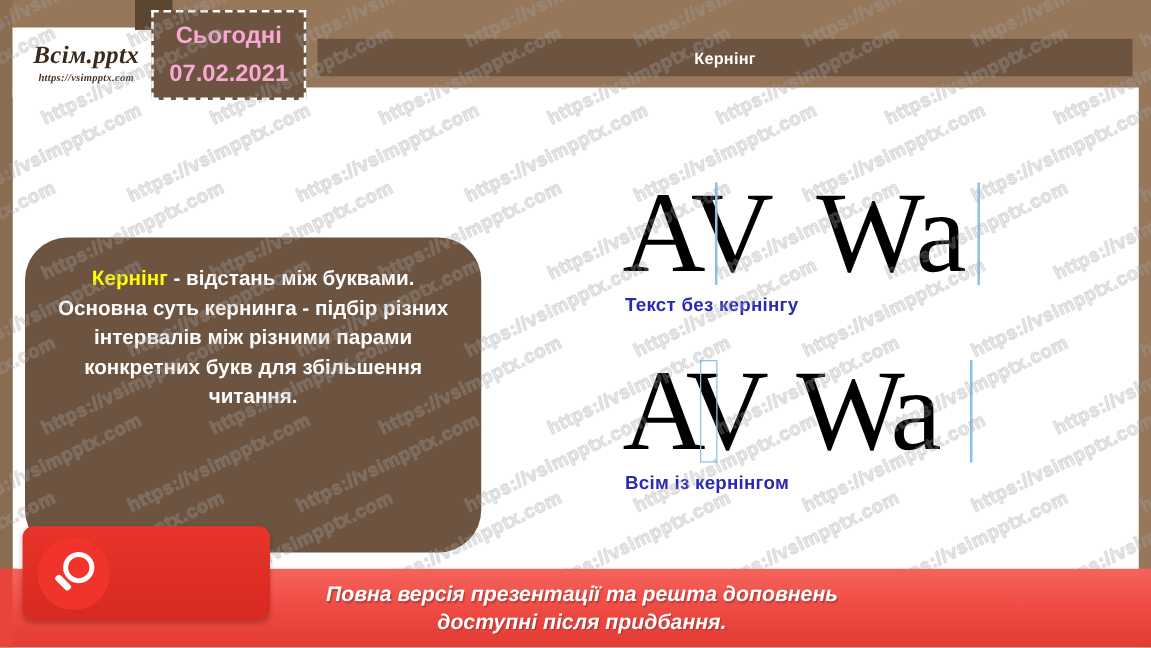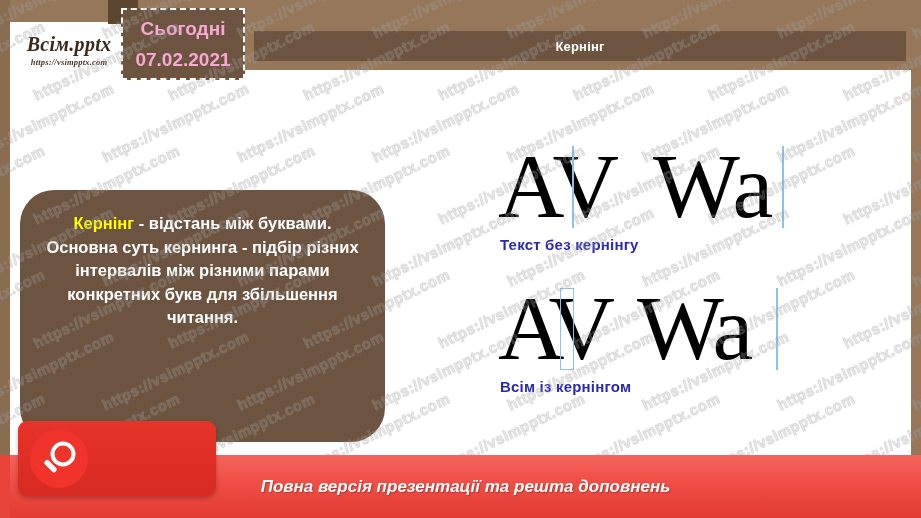--- a/index.html
+++ b/index.html
@@ -398,20 +398,21 @@
       <div class="kbox" style="left:80px;width:14px;"></div>
       <div class="kbar" style="left:296px;"></div>
       <div class="kern-caption">Всім із кернінгом</div>
     </div>
 
   </div>
 
   <div class="banner-left-fill"></div>
   <div class="bottom-banner">
     <span>Повна версія презентації та решта доповнень</span>
+    <span>доступні після придбання.</span>
   </div>
 
   <div class="preview-badge">
     <div class="mag-circle">
       <svg width="38" height="38" viewBox="0 0 38 38">
         <circle cx="22" cy="14" r="10.5" fill="none" stroke="#ffffff" stroke-width="4"></circle>
         <rect x="2" y="23" width="15" height="5.5" rx="2.2" fill="#ffffff" transform="rotate(45 9 26)"></rect>
       </svg>
     </div>
   </div>

